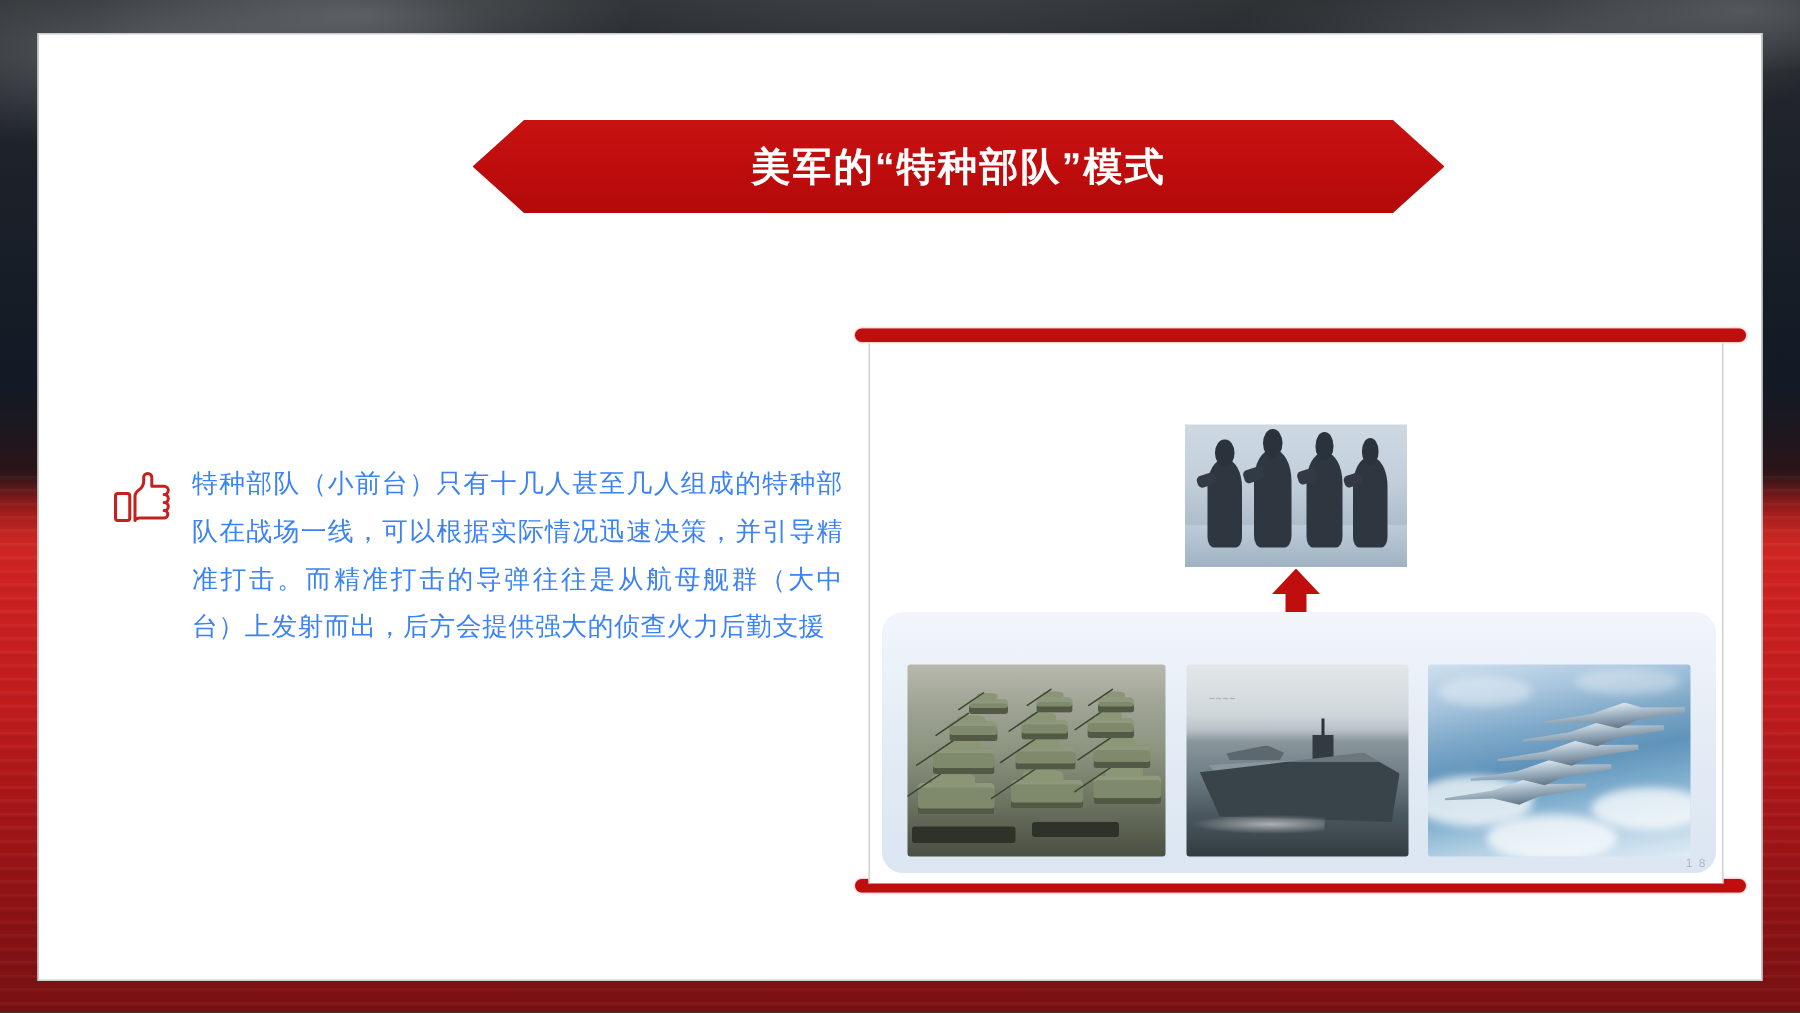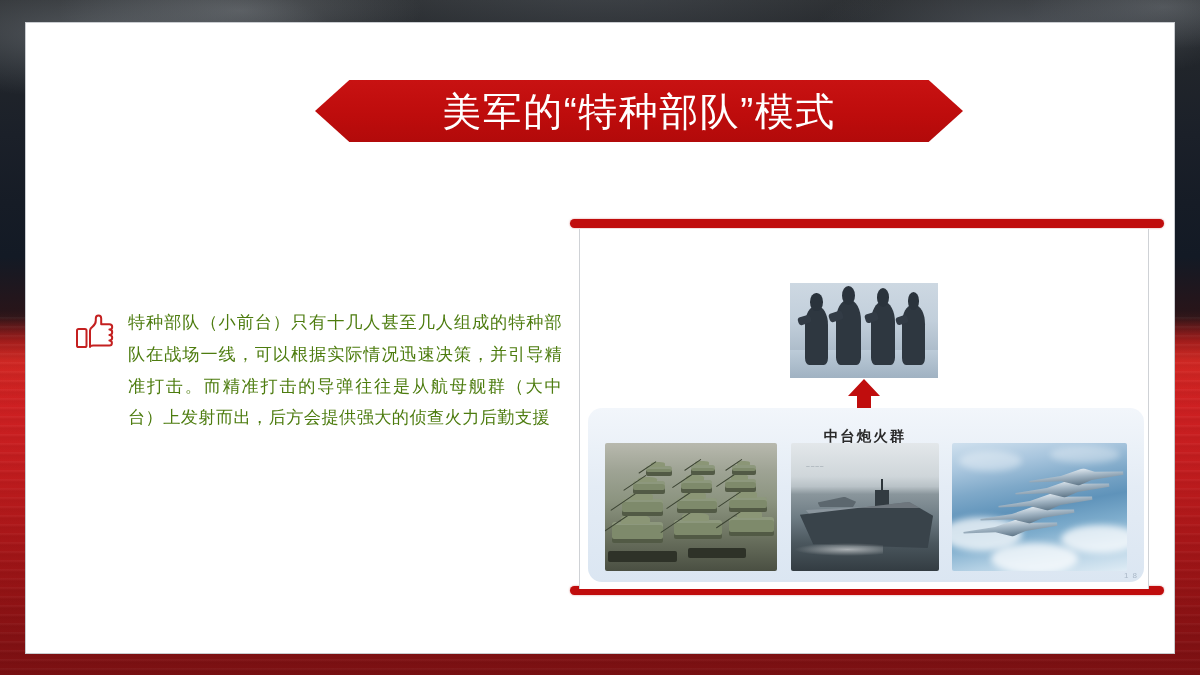--- a/index.html
+++ b/index.html
@@ -89,22 +89,22 @@
     height: 62px;
     background: #c00d0d;
     background: linear-gradient(180deg, #c81212 0%, #be0c0c 55%, #b20a0a 100%);
     clip-path: polygon(0% 50%, 5.3% 0%, 94.7% 0%, 100% 50%, 94.7% 100%, 5.3% 100%);
     display: flex;
     align-items: center;
     justify-content: center;
   }
   #title-text {
     color: #ffffff;
-    font-size: 39px;
-    font-weight: normal;
+    font-size: 26px;
+    font-weight: bold;
     letter-spacing: 1.5px;
     white-space: nowrap;
     line-height: 1;
   }
 
   
   #left-col {
     position: absolute;
     left: 48px;
     top: 284px;
@@ -116,21 +116,21 @@
     flex: 0 0 auto;
     width: 44px;
     height: 44px;
     margin-top: 4px;
     margin-right: 10px;
   }
   #thumb-icon svg { display: block; }
   #body-text {
     font-size: 17.2px;
     line-height: 1.85;
-    color: #4d7c0f;
+    color: #3b82f6;
     letter-spacing: .4px;
     text-align: justify;
     width: 434px;
   }
 
   
   #right-panel {
     position: absolute;
     left: 548px;
     top: 190px;
@@ -488,19 +488,18 @@
               <div class="jet" id="j2"></div>
               <div class="jet" id="j3"></div>
               <div class="jet" id="j4"></div>
               <div class="jet" id="j5"></div>
             </div>
 
           </div>
           <div id="watermark">1 8</div>
         </div>
 
-        <div id="mid-label">中台炮火群</div>
 
       </div>
     </div>
 
   </div>
 </div>
 
 </body></html>

